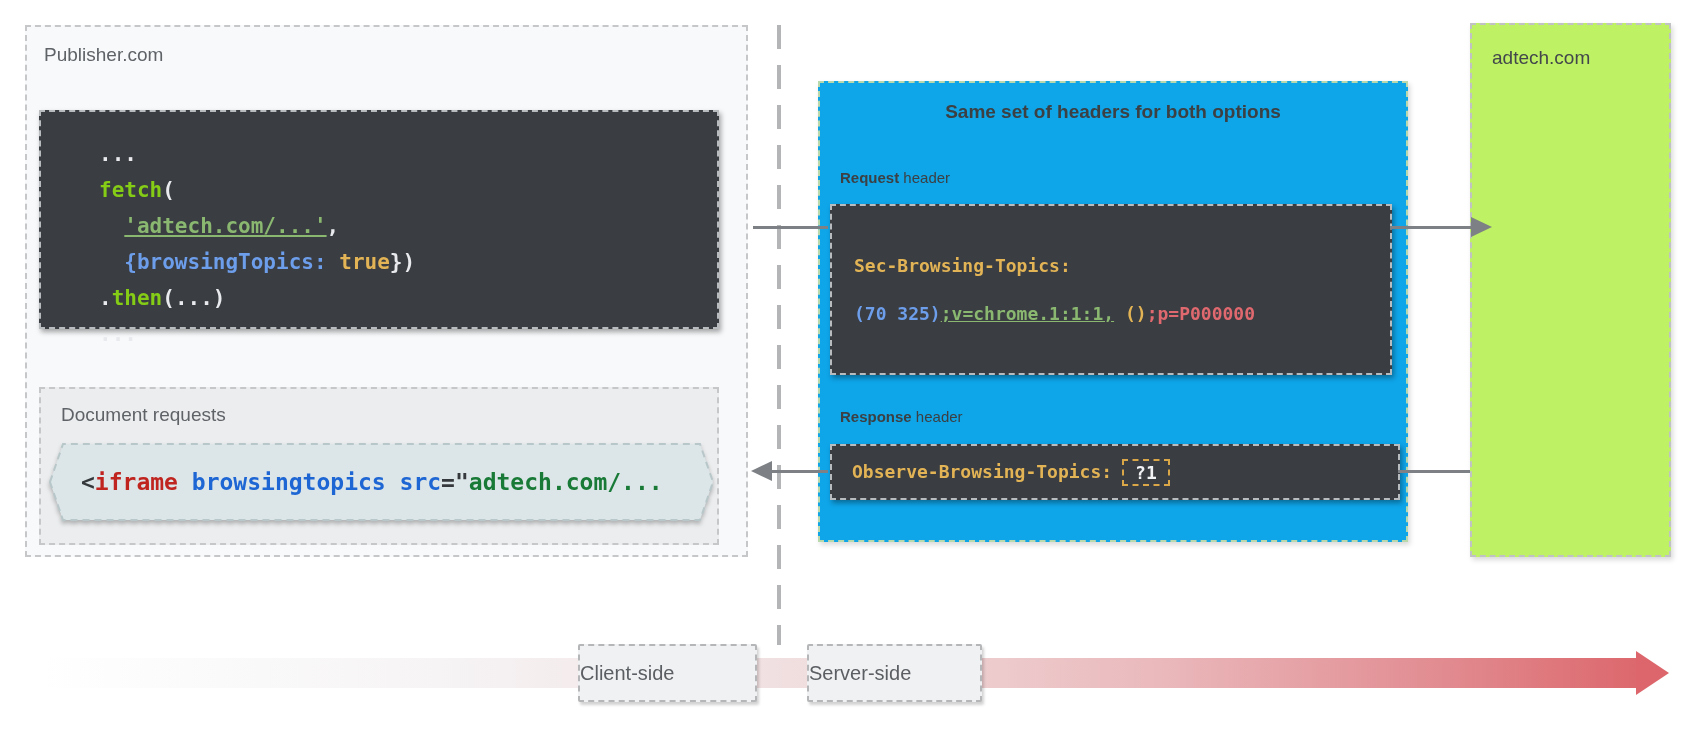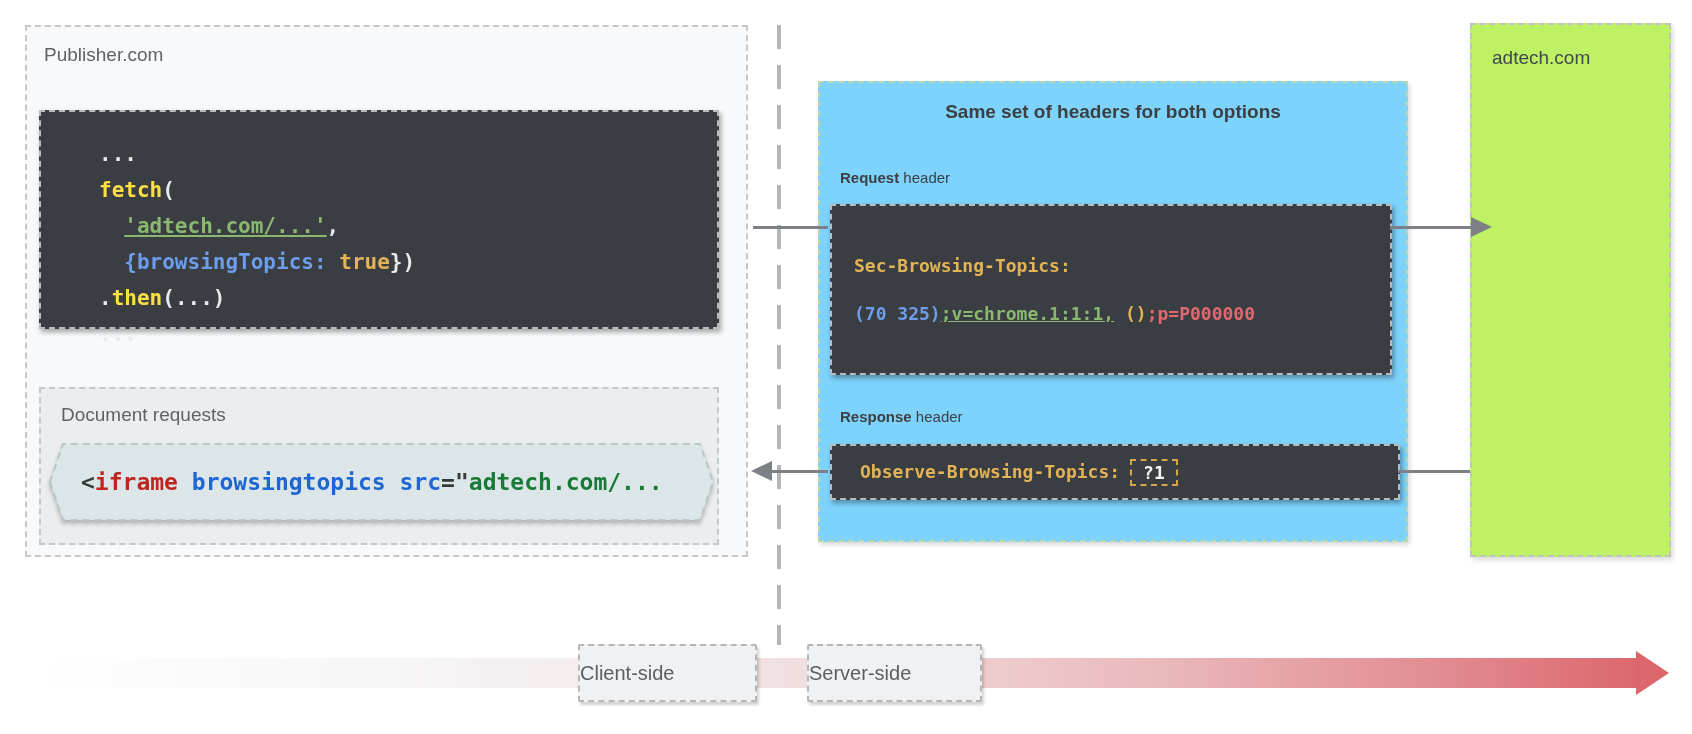--- a/index.html
+++ b/index.html
@@ -24,34 +24,34 @@
   .docreq-label{left:20px;top:15px;}
   .hexagon{left:8px;top:54px;width:665px;height:78px;filter:drop-shadow(0 3px 2px rgba(0,0,0,.25));}
   .hex-code{left:32px;top:0;height:78px;line-height:78px;white-space:pre;
             font-family:"DejaVu Sans Mono", monospace;font-weight:bold;font-size:23px;}
 
   
   .divider{left:777px;top:25px;width:4px;height:620px;
            background-image:repeating-linear-gradient(to bottom,#b3b5b7 0 24px,transparent 24px 40px);}
 
   
-  .headers-panel{left:818px;top:81px;width:590px;height:461px;background:#7dd3fc;
+  .headers-panel{left:818px;top:81px;width:590px;height:461px;background:#0ea5e9;
                  border:2px dashed #b9d8ac;box-shadow:2px 3px 5px rgba(0,0,0,.15);}
   .panel-title{left:0;top:18px;width:100%;text-align:center;font-size:19px;font-weight:bold;color:#3c4043;}
   .hdr-label{font-size:15px;color:#3c4043;}
   .hdr-label b{font-weight:bold;}
   .request-label{left:20px;top:86px;}
   .request-block{left:10px;top:121px;width:562px;height:171px;}
   .hdr-name{color:#e3b455;}
   .hdr-line{font-size:18px;line-height:24px;}
   .sec-line{left:22px;top:48px;}
   .val-line{left:22px;top:96px;}
   .response-label{left:20px;top:325px;}
   .response-block{left:10px;top:361px;width:570px;height:56px;display:flex;align-items:center;
-                  padding-left:28px;}
+                  padding-left:20px;}
   .q1-box{display:inline-block;margin-left:10px;padding:1px 11px;border:2px dashed #d9a648;
           color:#f1f3f4;font-family:"DejaVu Sans Mono", monospace;font-weight:bold;font-size:18px;}
 
   
   .adtech-box{left:1470px;top:23px;width:201px;height:534px;background:#bef264;
               border:2px dashed #c0c2c4;box-shadow:2px 3px 5px rgba(0,0,0,.15);}
   .adtech-label{left:20px;top:22px;color:#43474b;}
 
   
   .h-line{height:3px;background:#7d8084;}
@@ -66,21 +66,21 @@
   .timeline-head{left:1636px;top:651px;width:0;height:0;border-top:22px solid transparent;
                  border-bottom:22px solid transparent;border-left:33px solid #dc666b;}
   .side-box{top:644px;height:58px;background:#f0f1f2;border:2px dashed #b4b6b8;border-radius:2px;
             box-shadow:2px 3px 3px rgba(0,0,0,.18);display:flex;align-items:center;justify-content:flex-start;
             font-size:20px;color:#5b5f63;z-index:2;}
   .client-box{left:578px;width:179px;}
   .server-box{left:807px;width:175px;}
 
   
   .tok-white{color:#e8eaed;}
-  .tok-pink{color:#fde047;}
+  .tok-pink{color:#84cc16;}
   .tok-green{color:#8ab870;text-decoration:underline;}
   .tok-blue{color:#6d9eeb;}
   .tok-yellow{color:#e3b455;}
   .tok-salmon{color:#e0696f;}
   .tok-dark{color:#36393b;}
   .tok-red{color:#c0241f;}
   .tok-blue2{color:#1d66d4;}
   .tok-green2{color:#187a36;}
 </style>
 </head>

